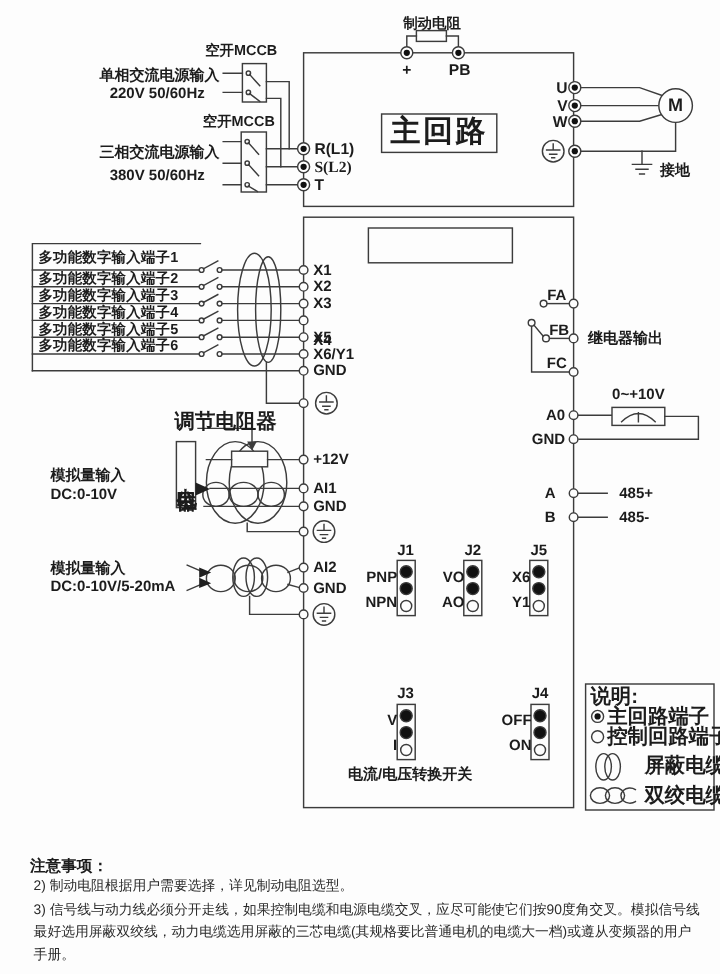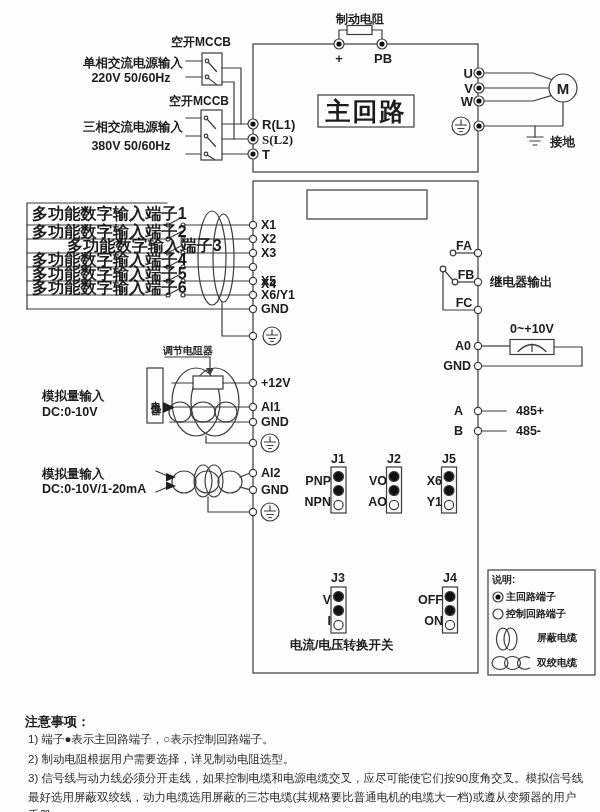--- a/index.html
+++ b/index.html
@@ -6,22 +6,22 @@
   .canvas{position:relative;width:600px;height:812px;background:#fdfdfd;overflow:hidden;
           font-family:"Liberation Sans","DejaVu Sans",sans-serif;color:#1f1f1f;}
   svg{position:absolute;left:0;top:0;}
   .lbl{position:absolute;white-space:nowrap;font-weight:600;font-size:12px;color:#1c1c1c;line-height:1;}
   .c{transform:translate(-50%,-50%);}
   .l{transform:translate(0,-50%);}
   .r{transform:translate(-100%,-50%);}
   .big{font-size:25px;letter-spacing:2px;font-weight:600;}
   .t13{font-size:13px;}
   .t12{font-size:12.5px;}
-  .t11{font-size:10px;}
-  .di{font-size:16px;letter-spacing:0.2px;}
+  .t11{font-size:17px;}
+  .di{font-size:12px;letter-spacing:0.2px;}
   .vert{writing-mode:vertical-rl;text-orientation:upright;letter-spacing:2px;
         transform:none;display:flex;align-items:center;justify-content:center;}
   .notes-title{font-size:13px;font-weight:bold;}
   .notes{position:absolute;left:28px;top:730px;width:558px;font-size:11.5px;
          font-weight:400;line-height:18.5px;color:#2a2a2a;}
   .notes div{margin-bottom:1px;}
 </style>
 </head>
 <body>
 
@@ -320,55 +320,55 @@
 <div class="lbl c" style="left:201px;top:42px;">空开MCCB</div>
 <div class="lbl r t12" style="left:183px;top:63px;">单相交流电源输入</div>
 <div class="lbl c t12" style="left:131px;top:78px;">220V 50/60Hz</div>
 <div class="lbl c" style="left:199px;top:101px;">空开MCCB</div>
 <div class="lbl r t12" style="left:183px;top:127px;">三相交流电源输入</div>
 <div class="lbl c t12" style="left:131px;top:146px;">380V 50/60Hz</div>
 
 <div class="lbl c" style="left:360px;top:19px;">制动电阻</div>
 <div class="lbl c t13" style="left:339px;top:58px;">+</div>
 <div class="lbl c t13" style="left:383px;top:58px;">PB</div>
-<div class="lbl c big" style="left:366px;top:111px;">主回路</div>
+<div class="lbl c big" style="left:366px;top:111px;font-family:Liberation Mono, monospace;">主回路</div>
 <div class="lbl l t13" style="left:262px;top:124px;">R(L1)</div>
 <div class="lbl l t13" style="left:262px;top:139px;font-family:Liberation Serif, serif;">S(L2)</div>
 <div class="lbl l t13" style="left:262px;top:154px;">T</div>
 <div class="lbl r t13" style="left:473px;top:73px;">U</div>
 <div class="lbl r t13" style="left:473px;top:88px;">V</div>
 <div class="lbl r t13" style="left:473px;top:101px;">W</div>
 <div class="lbl c" style="left:563px;top:88px;font-size:15px;">M</div>
 <div class="lbl l t12" style="left:550px;top:142px;">接地</div>
 
 
 <div class="lbl l di" style="left:32px;top:214px;">多功能数字输入端子1</div>
 <div class="lbl l di" style="left:32px;top:232px;">多功能数字输入端子2</div>
-<div class="lbl l di" style="left:32px;top:246px;margin-left:35px;">多功能数字输入端子3</div>
+<div class="lbl l di" style="left:32px;top:246px;">多功能数字输入端子3</div>
 <div class="lbl l di" style="left:32px;top:260px;">多功能数字输入端子4</div>
 <div class="lbl l di" style="left:32px;top:274px;">多功能数字输入端子5</div>
 <div class="lbl l di" style="left:32px;top:288px;">多功能数字输入端子6</div>
 
 <div class="lbl l t12" style="left:261px;top:225px;">X1</div>
 <div class="lbl l t12" style="left:261px;top:239px;">X2</div>
 <div class="lbl l t12" style="left:261px;top:253px;">X3</div>
 <div class="lbl l t12" style="left:261px;top:284px;">X4</div>
 <div class="lbl l t12" style="left:261px;top:281px;">X5</div>
 <div class="lbl l t12" style="left:261px;top:295px;">X6/Y1</div>
 <div class="lbl l t12" style="left:261px;top:309px;">GND</div>
 
 <div class="lbl c t11" style="left:188px;top:351px;">调节电阻器</div>
 <div class="lbl vert t11" style="left:148px;top:369px;width:15px;height:53px;">电位器</div>
 <div class="lbl l t12" style="left:42px;top:396px;">模拟量输入</div>
 <div class="lbl l t12" style="left:42px;top:412px;">DC:0-10V</div>
 <div class="lbl l t12" style="left:261px;top:383px;">+12V</div>
 <div class="lbl l t12" style="left:261px;top:407px;">AI1</div>
 <div class="lbl l t12" style="left:261px;top:422px;">GND</div>
 <div class="lbl l t12" style="left:42px;top:474px;">模拟量输入</div>
-<div class="lbl l t12" style="left:42px;top:489px;">DC:0-10V/1-20mA</div>
+<div class="lbl l t12" style="left:42px;top:489px;">DC:0-10V/5-20mA</div>
 <div class="lbl l t12" style="left:261px;top:473px;">AI2</div>
 <div class="lbl l t12" style="left:261px;top:490px;">GND</div>
 
 <div class="lbl c t12" style="left:464px;top:246px;">FA</div>
 <div class="lbl c t12" style="left:466px;top:275px;">FB</div>
 <div class="lbl c t12" style="left:464px;top:303px;">FC</div>
 <div class="lbl l t12" style="left:490px;top:282px;">继电器输出</div>
 
 <div class="lbl c t12" style="left:532px;top:329px;">0~+10V</div>
 <div class="lbl r t12" style="left:471px;top:346px;">A0</div>
@@ -398,18 +398,17 @@
 <div class="lbl l t12" style="left:290px;top:645px;">电流/电压转换开关</div>
 
 <div class="lbl l t11" style="left:492px;top:580px;">说明:</div>
 <div class="lbl l t11" style="left:506px;top:597px;">主回路端子</div>
 <div class="lbl l t11" style="left:506px;top:614px;">控制回路端子</div>
 <div class="lbl l t11" style="left:537px;top:638px;">屏蔽电缆</div>
 <div class="lbl l t11" style="left:537px;top:663px;">双绞电缆</div>
 
 <div class="lbl l notes-title" style="left:25px;top:721px;">注意事项：</div>
 <div class="notes">
-  <div>1) 端子●表示主回路端子，○表示控制回路端子。</div>
   <div>2) 制动电阻根据用户需要选择，详见制动电阻选型。</div>
   <div>3) 信号线与动力线必须分开走线，如果控制电缆和电源电缆交叉，应尽可能使它们按90度角交叉。模拟信号线最好选用屏蔽双绞线，动力电缆选用屏蔽的三芯电缆(其规格要比普通电机的电缆大一档)或遵从变频器的用户手册。</div>
 </div>
 
 </div>
 
 </body></html>

